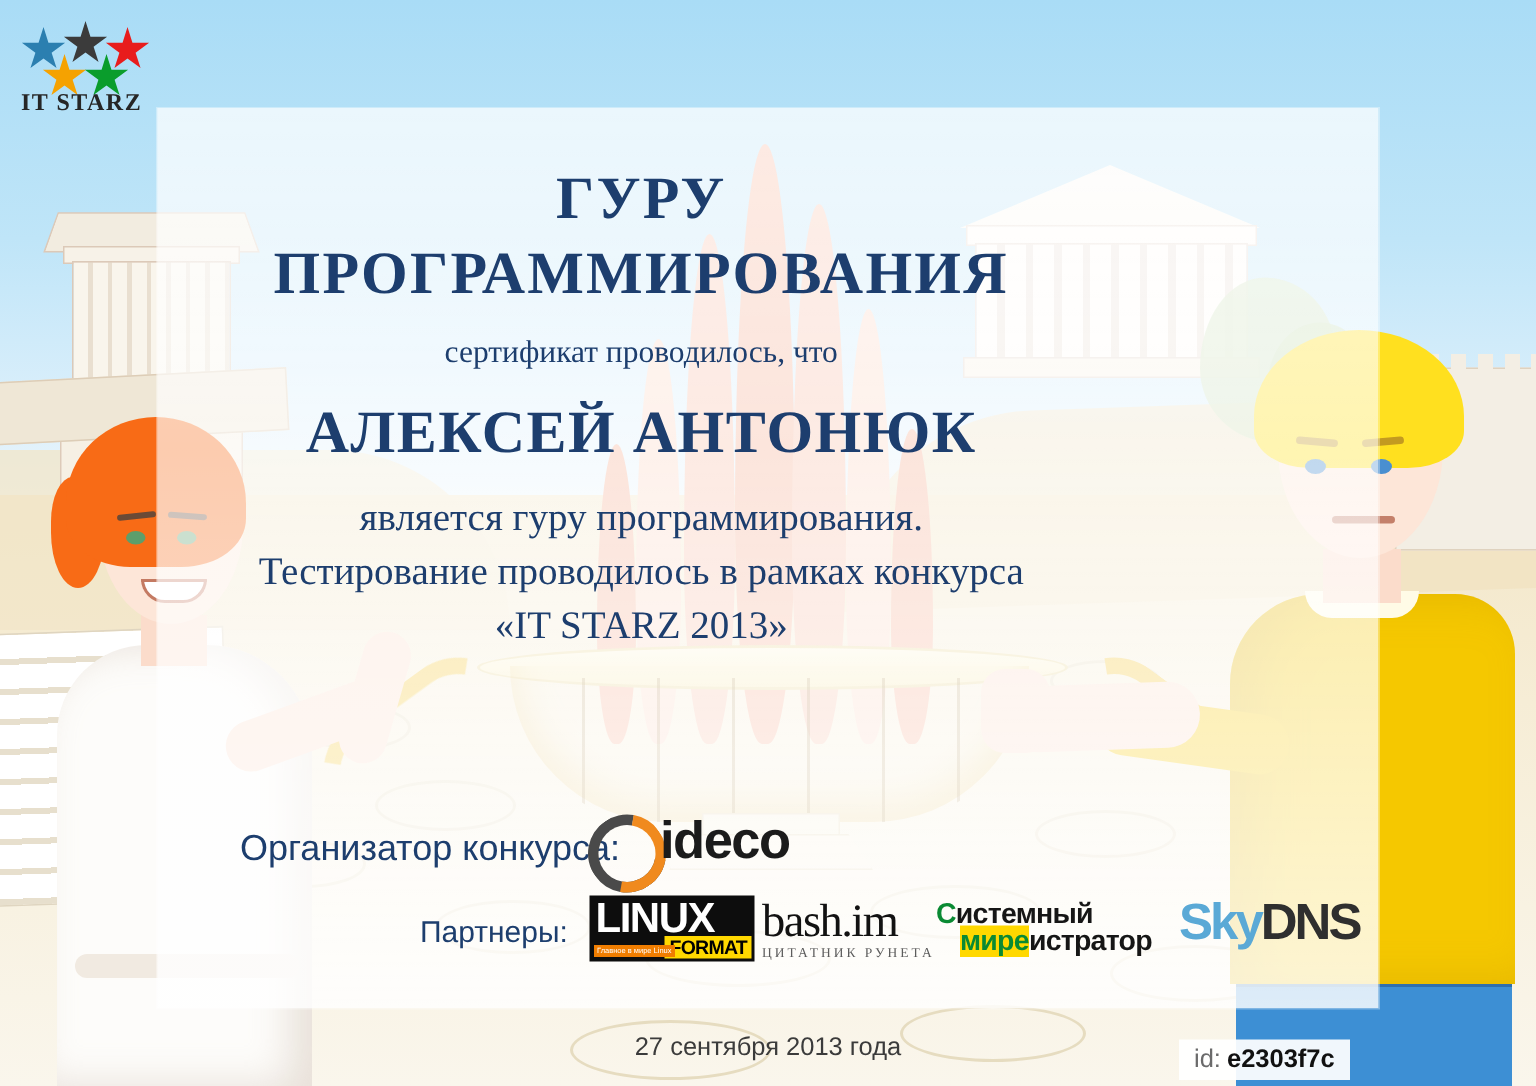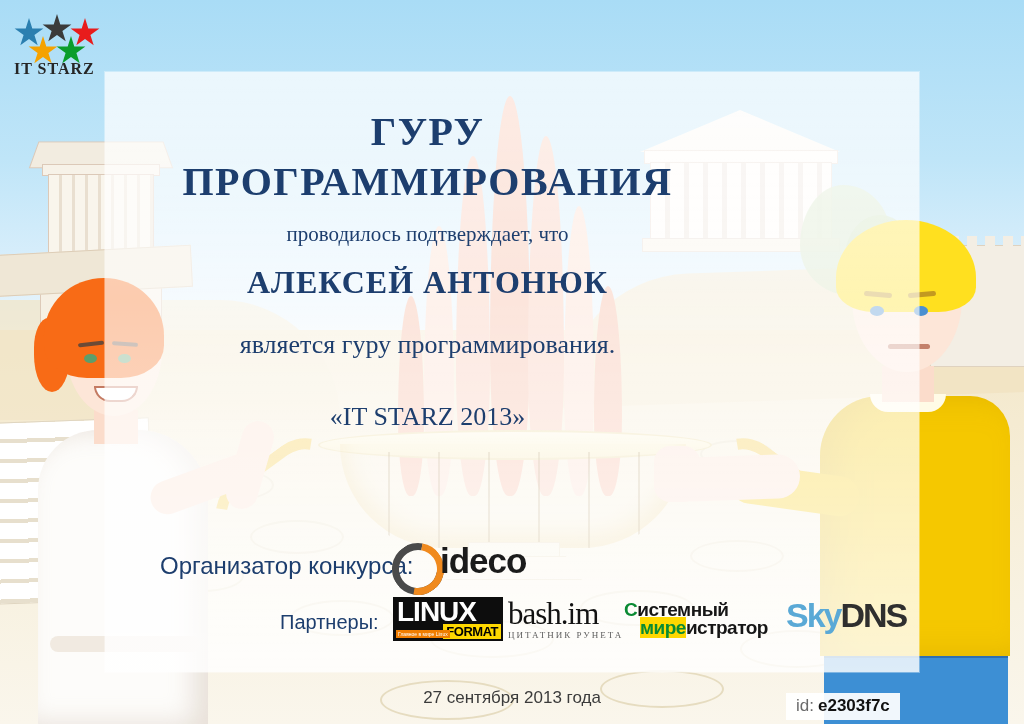--- a/index.html
+++ b/index.html
@@ -128,21 +128,21 @@
   #st4{left:14px;top:22px;background:#f5a201;}
   #st5{left:42px;top:22px;background:#0a9d2c;}
   #logo-text{position:absolute;left:0;top:46px;width:104px;font-family:"Liberation Serif",serif;
     font-weight:bold;font-size:16px;letter-spacing:1px;color:#262626;}
 
   
   .ct{position:absolute;left:0;width:855px;text-align:center;font-family:"Liberation Serif",serif;color:#1d3e6e;}
   #t1{top:108px;font-size:40px;font-weight:bold;letter-spacing:1.5px;}
   #t2{top:158px;font-size:40px;font-weight:bold;letter-spacing:1.5px;}
   #t3{top:222px;font-size:21px;}
-  #name{top:264px;font-size:32px;font-weight:bold;letter-spacing:1px;}
+  #name{top:264px;font-size:40px;font-weight:bold;letter-spacing:1px;}
   #b1{top:330px;font-size:26px;}
   #b2{top:366px;font-size:26px;}
   #b3{top:402px;font-size:26px;}
 
   
   #org-label{position:absolute;left:160px;top:552px;font-family:"Liberation Sans",sans-serif;
     font-size:24px;color:#1d3e6e;}
   #ideco{position:absolute;left:392px;top:541px;width:160px;height:42px;}
   #ideco .swirl{position:absolute;left:0;top:2px;width:38px;height:38px;border-radius:50%;
     border:7px solid #4a4a4a;border-right-color:transparent;transform:rotate(-35deg);}
@@ -295,23 +295,24 @@
     <div class="star" id="st1"></div>
     <div class="star" id="st2"></div>
     <div class="star" id="st3"></div>
     <div class="star" id="st4"></div>
     <div class="star" id="st5"></div>
     <div id="logo-text">IT STARZ</div>
   </div>
 
   <div class="ct" id="t1">ГУРУ</div>
   <div class="ct" id="t2">ПРОГРАММИРОВАНИЯ</div>
-  <div class="ct" id="t3">проводилось подтверждает, что</div>
+  <div class="ct" id="t3">сертификат проводилось, что</div>
   <div class="ct" id="name">АЛЕКСЕЙ АНТОНЮК</div>
   <div class="ct" id="b1">является гуру программирования.</div>
+  <div class="ct" id="b2">Тестирование проводилось в рамках конкурса</div>
   <div class="ct" id="b3">«IT STARZ 2013»</div>
 
   <div id="org-label">Организатор конкурса:</div>
   <div id="ideco">
     <div class="swirl"></div>
     <div class="swirl2"></div>
     <div class="txt">ideco</div>
   </div>
 
   <div id="part-label">Партнеры:</div>

